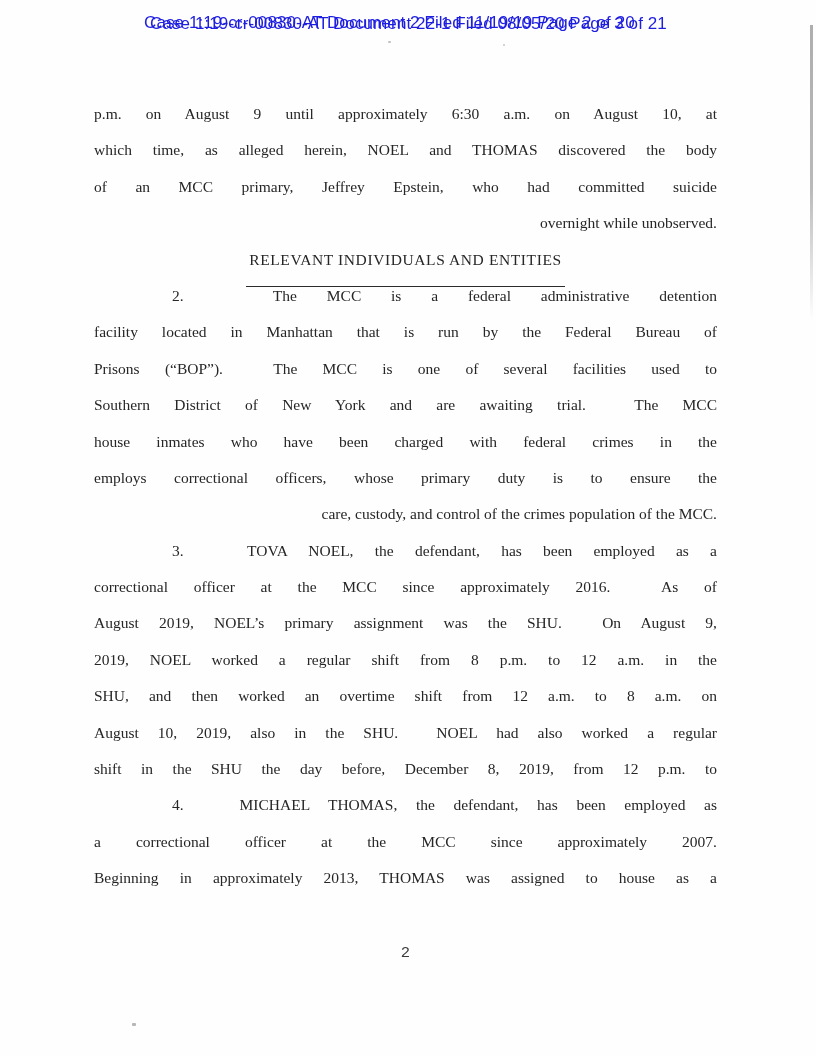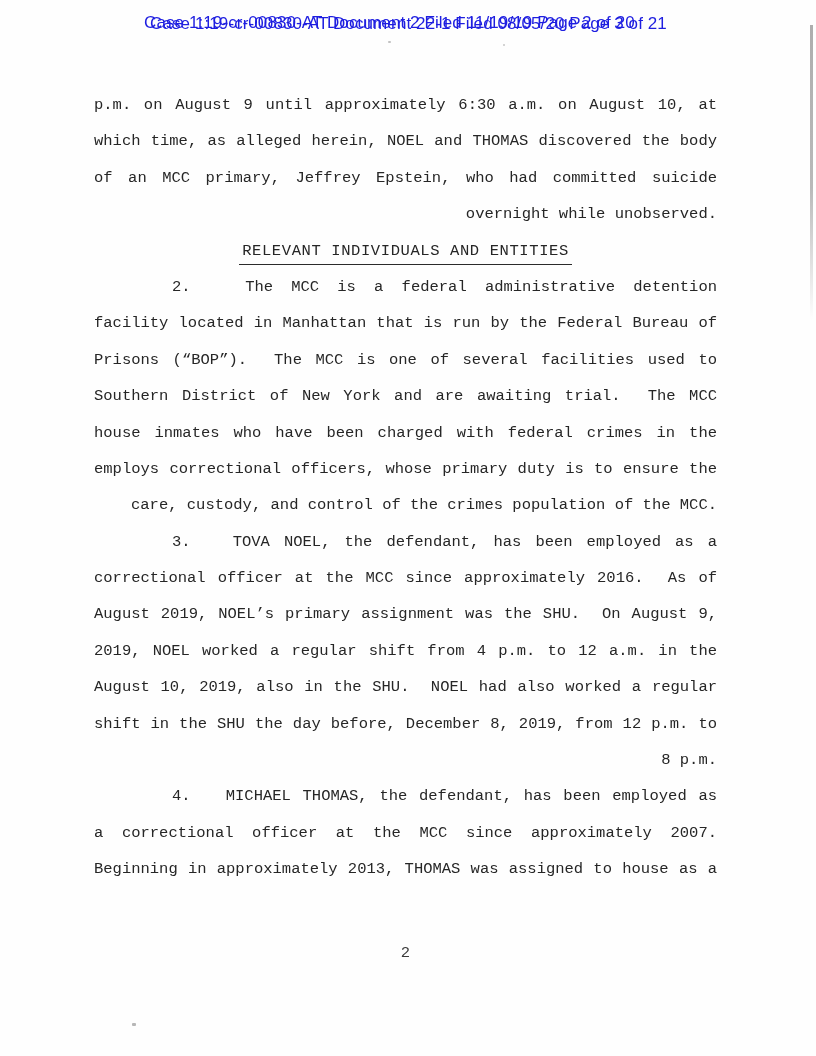--- a/index.html
+++ b/index.html
@@ -21,38 +21,39 @@
     font-weight: 500;
     color: var(--stamp-color, #1e1ee0);
     letter-spacing: 0.1px;
   }
   .stamp-a { left: 144px; }
   .stamp-b { left: 150px; top: 14px; }
   
   .doc-lines {
     position: absolute;
     left: 94px;
-    top: 87px;
+    top: 96px;
     width: 623px;
     font-size: 15.5px;
     color: #262626;
+    font-family: Liberation Serif, serif;
   }
   .line {
     height: 36.4px;
     line-height: 36.4px;
     white-space: normal;
     overflow: visible;
   }
   .jl { text-align: justify; text-align-last: justify; }
   .ll { text-align: right; }
   .hl { text-align: center; }
   .ind { text-indent: 78px; }
   .hu {
     border-bottom: 1.6px solid #2b2b2b;
-    padding: 0 3px 4px 3px;
+    padding: 0 3px 18px 3px;
     letter-spacing: 0.6px;
   }
   .page-number {
     position: absolute;
     left: 94px;
     top: 935px;
     width: 623px;
     text-align: center;
     font-size: 15.5px;
     color: #3a3a3a;
@@ -91,24 +92,24 @@
       <div class="line jl ind">2.&nbsp;&nbsp; The MCC is a federal administrative detention</div>
       <div class="line jl">facility located in Manhattan that is run by the Federal Bureau of</div>
       <div class="line jl">Prisons (“BOP”).&nbsp; The MCC is one of several facilities used to</div>
       <div class="line jl">Southern District of New York and are awaiting trial.&nbsp; The MCC</div>
       <div class="line jl">house inmates who have been charged with federal crimes in the</div>
       <div class="line jl">employs correctional officers, whose primary duty is to ensure the</div>
       <div class="line ll">care, custody, and control of the crimes population of the MCC.</div>
       <div class="line jl ind">3.&nbsp;&nbsp; TOVA NOEL, the defendant, has been employed as a</div>
       <div class="line jl">correctional officer at the MCC since approximately 2016.&nbsp; As of</div>
       <div class="line jl">August 2019, NOEL’s primary assignment was the SHU.&nbsp; On August 9,</div>
-      <div class="line jl">2019, NOEL worked a regular shift from 4 p.m. to 12 a.m. in the</div>
+      <div class="line jl">2019, NOEL worked a regular shift from 8 p.m. to 12 a.m. in the</div>
+      <div class="line jl">SHU, and then worked an overtime shift from 12 a.m. to 8 a.m. on</div>
       <div class="line jl">August 10, 2019, also in the SHU.&nbsp; NOEL had also worked a regular</div>
       <div class="line jl">shift in the SHU the day before, December 8, 2019, from 12 p.m. to</div>
-      <div class="line ll">8 p.m.</div>
       <div class="line jl ind">4.&nbsp;&nbsp; MICHAEL THOMAS, the defendant, has been employed as</div>
       <div class="line jl">a correctional officer at the MCC since approximately 2007.</div>
       <div class="line jl">Beginning in approximately 2013, THOMAS was assigned to house as a</div>
     </div>
 
   <div class="page-number">2</div>
 
   <div class="edge-line"></div>
   <div class="speck speck-1"></div>
   <div class="speck speck-2"></div>

